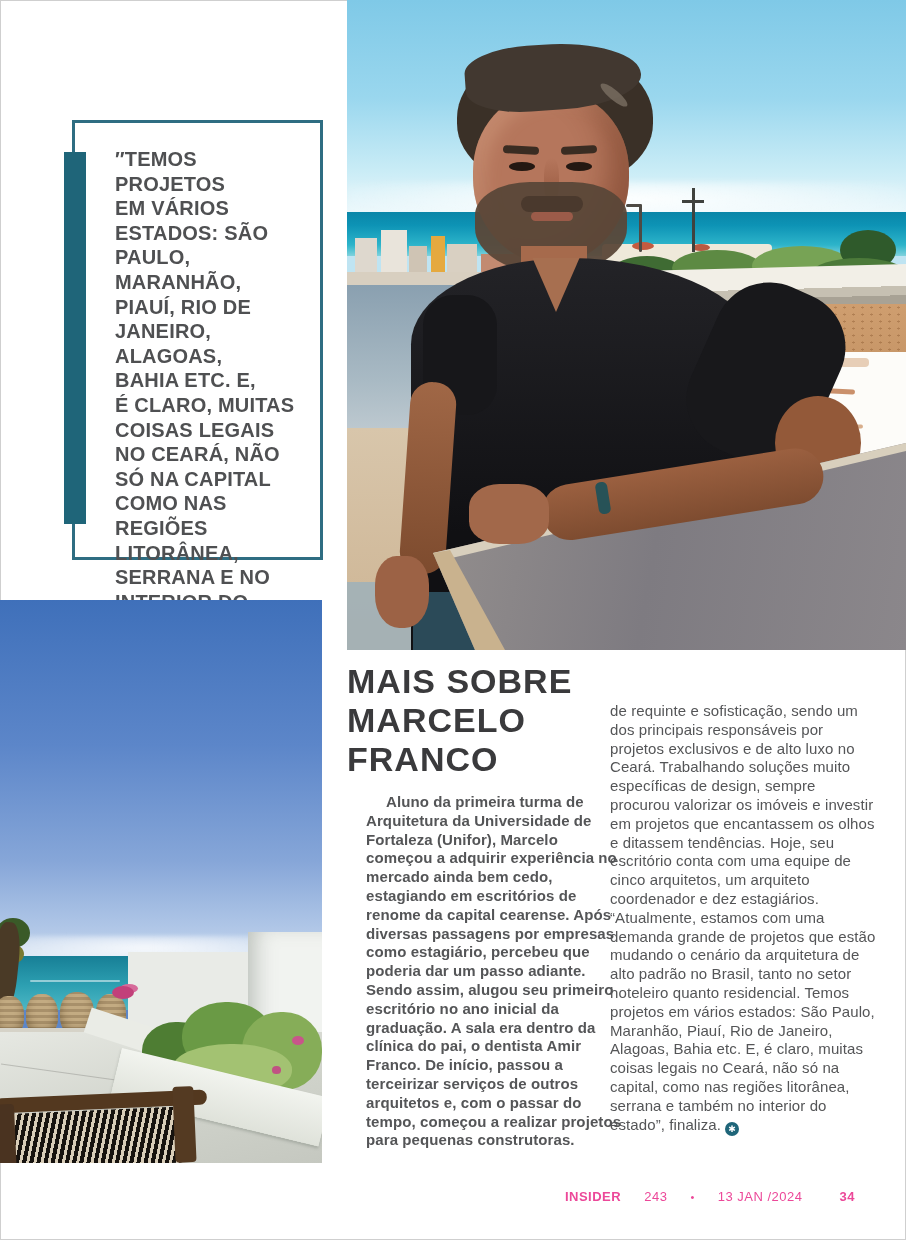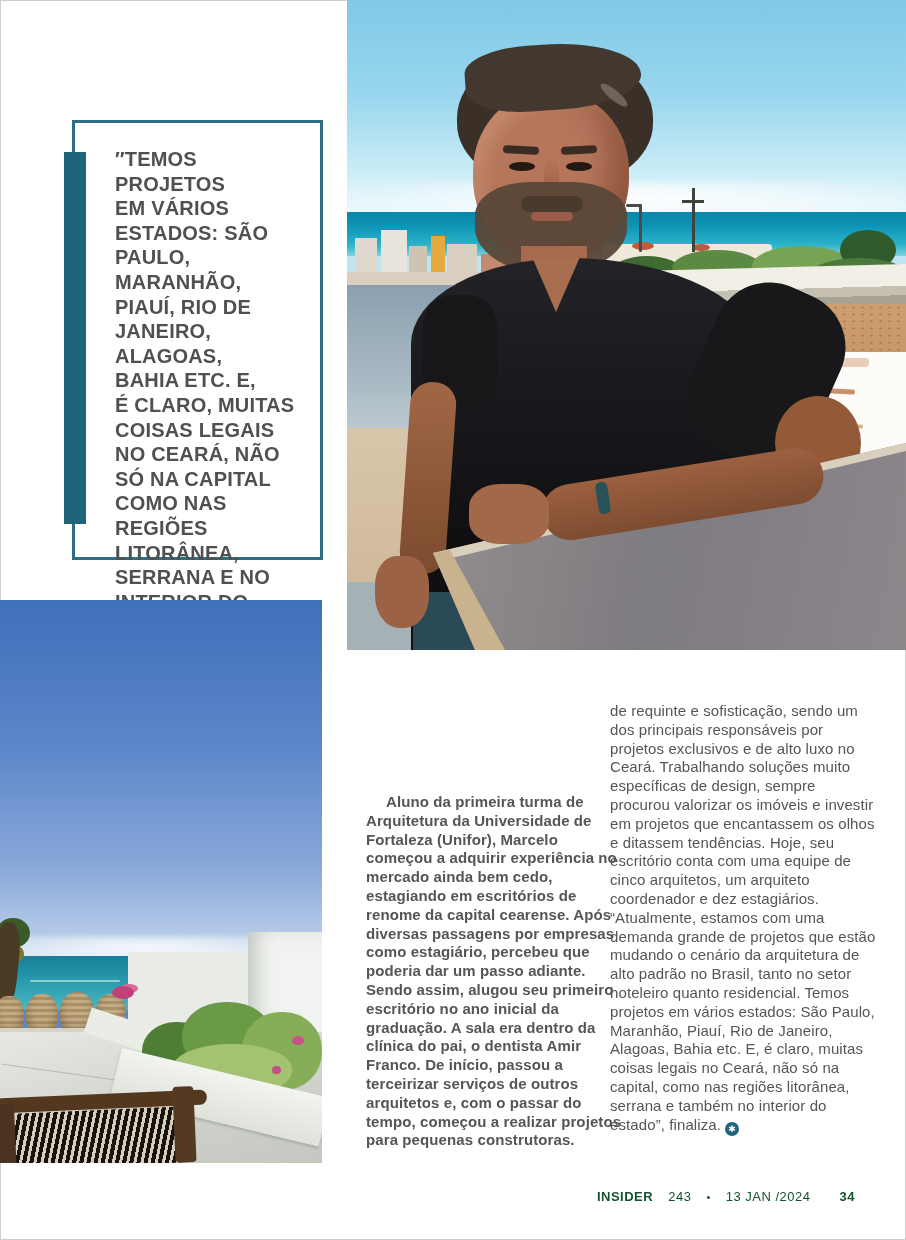--- a/index.html
+++ b/index.html
@@ -22,21 +22,21 @@
     color:#3a3a3c;letter-spacing:1px;}
   .col{font-size:15px;line-height:18.8px;color:#545557;letter-spacing:.1px;}
   .col p{margin:0;text-indent:20px;}
   .col1{left:366px;top:793px;width:256px;font-weight:bold;}
   .col2{left:610px;top:702px;width:266px;}
   .col2 p{text-indent:0;}
   .endmark{display:inline-block;width:14px;height:14px;border-radius:50%;background:#1f6579;color:#fff;
     font-size:9px;line-height:14px;text-align:center;vertical-align:-2px;margin-left:4px;text-indent:0;}
 
   
-  .footer{right:51px;top:1189px;display:flex;align-items:baseline;gap:15px;font-size:13px;color:#14532d;letter-spacing:.5px;}
+  .footer{right:51px;top:1189px;display:flex;align-items:baseline;gap:23px;font-size:13px;color:#ec4899;letter-spacing:.5px;}
   .f-bold{font-weight:700;}
   .f-sep{font-size:11px;}
   .f-page{font-weight:700;margin-left:14px;}
 
   
   .photo{overflow:hidden;}
   .portrait{left:347px;top:0;width:559px;height:650px;background:#bfe4f2;}
   .terrace{left:0;top:600px;width:322px;height:563px;background:#5c86c9;}
 
   
@@ -250,20 +250,23 @@
     </div>
     <div class="abs t-planterwall"></div>
     <div class="abs t-chair">
       <div class="rail"></div>
       <div class="weave"></div>
       <div class="post-l"></div>
       <div class="post-r"></div>
     </div>
   </div>
 
+  <h1 class="abs headline pre">MAIS SOBRE
+MARCELO
+FRANCO</h1>
 
   <div class="abs col col1">
     <p>Aluno da primeira turma de Arquitetura da Universidade de Fortaleza (Unifor), Marcelo começou a adquirir experiência no mercado ainda bem cedo, estagiando em escritórios de renome da capital cearense. Após diversas passagens por empresas como estagiário, percebeu que poderia dar um passo adiante. Sendo assim, alugou seu primeiro escritório no ano inicial da graduação. A sala era dentro da clínica do pai, o dentista Amir Franco. De início, passou a terceirizar serviços de outros arquitetos e, com o passar do tempo, começou a realizar projetos para pequenas construtoras.</p>
   </div>
 
   <div class="abs col col2">
     <p><span>de requinte e sofisticação, sendo um dos principais responsáveis por projetos exclusivos e de alto luxo no Ceará. Trabalhando soluções muito específicas de design, sempre procurou valorizar os imóveis e investir em projetos que encantassem os olhos e ditassem tendências. Hoje, seu escritório conta com uma equipe de cinco arquitetos, um arquiteto coordenador e dez estagiários. “Atualmente, estamos com uma demanda grande de projetos que estão mudando o cenário da arquitetura de alto padrão no Brasil, tanto no setor hoteleiro quanto residencial. Temos projetos em vários estados: São Paulo, Maranhão, Piauí, Rio de Janeiro, Alagoas, Bahia etc. E, é claro, muitas coisas legais no Ceará, não só na capital, como nas regiões litorânea, serrana e também no interior do estado”, finaliza.</span><span class="endmark">✱</span></p>
   </div>
 
   <div class="abs footer">

